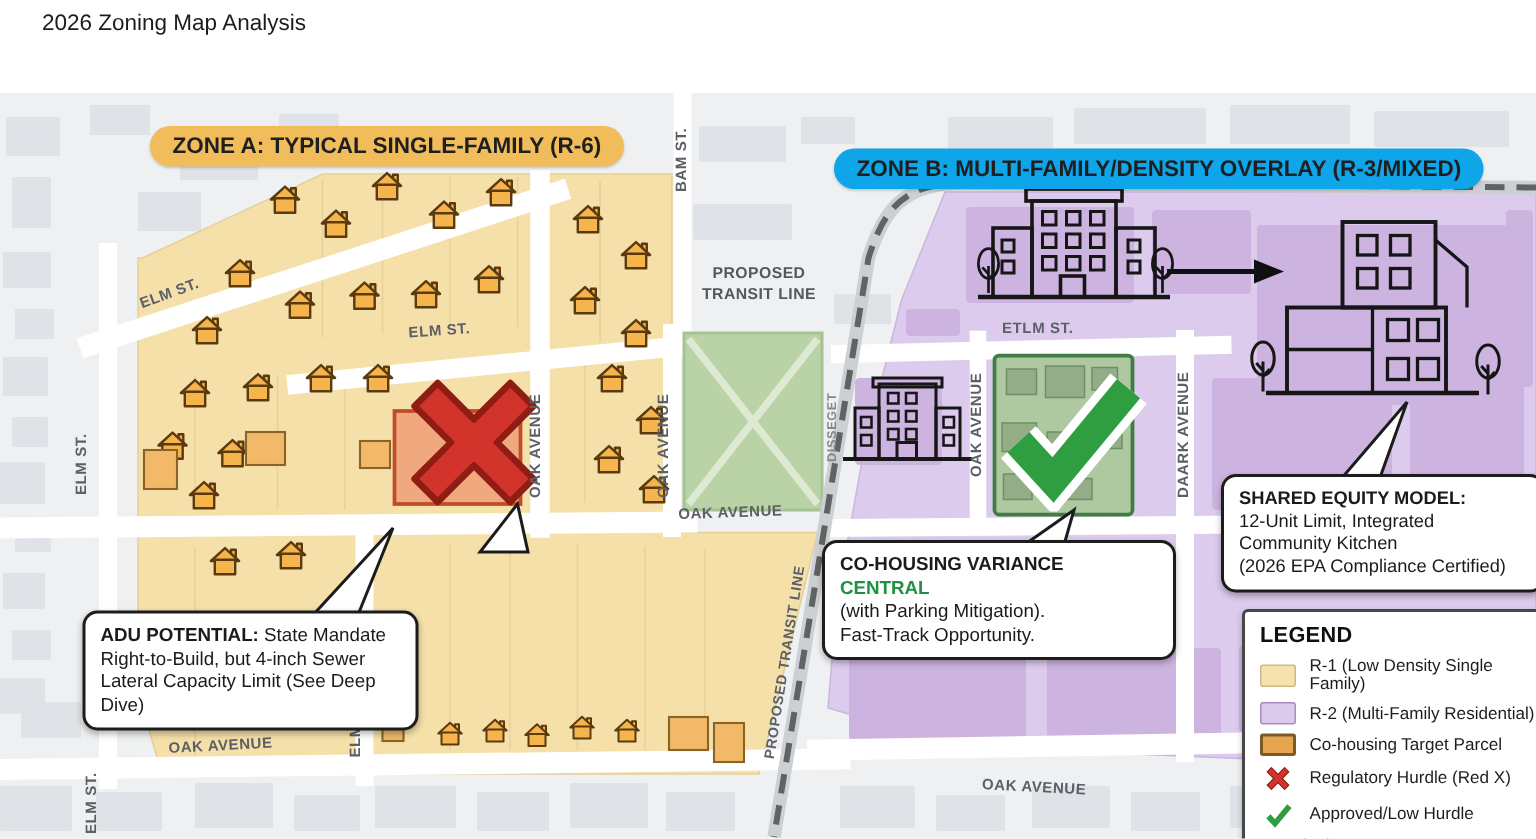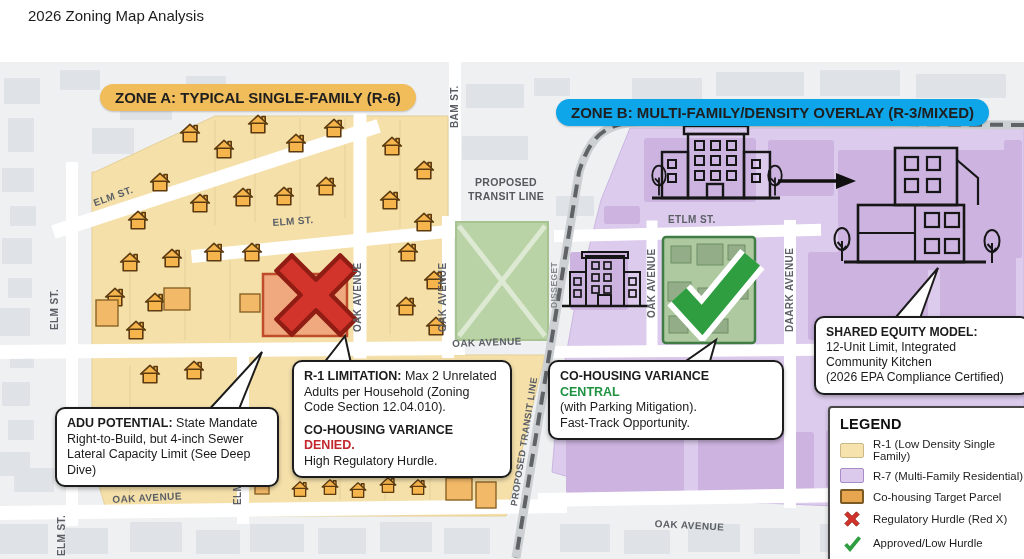--- a/index.html
+++ b/index.html
@@ -361,27 +361,20 @@
   <div class="transitlabel">
     <span>PROPOSED</span><br>
     <span>TRANSIT LINE</span>
   </div>
 
   <div class="callout co-adu">
     <p><b>ADU POTENTIAL:</b>
        <span>State Mandate Right-to-Build, but 4-inch Sewer Lateral Capacity Limit (See Deep Dive)</span></p>
   </div>
 
-  <div class="callout co-r1">
-    <p><b>R-1 LIMITATION:</b>
-       <span>Max 2 Unrelated Adults per Household (Zoning Code Section 12.04.010).</span></p>
-    <p><b>CO-HOUSING VARIANCE</b>
-       <b class="red">DENIED.</b><br>
-       <span>High Regulatory Hurdle.</span></p>
-  </div>
 
   <div class="callout co-r3">
     <p><b>CO-HOUSING VARIANCE</b>
        <b class="green">CENTRAL</b><br>
        <span>(with Parking Mitigation).</span><br>
        <span>Fast-Track Opportunity.</span></p>
   </div>
 
   <div class="callout co-eq">
     <p><b>SHARED EQUITY MODEL:</b><br>
@@ -391,21 +384,21 @@
   </div>
 
   <div class="legend">
     <h3>LEGEND</h3>
     <div class="lrow">
       <span class="sw sw-r1"></span>
       <span>R-1 (Low Density Single Family)</span>
     </div>
     <div class="lrow">
       <span class="sw sw-r3"></span>
-      <span>R-7 (Multi-Family Residential)</span>
+      <span>R-2 (Multi-Family Residential)</span>
     </div>
     <div class="lrow">
       <span class="sw sw-co"></span>
       <span>Co-housing Target Parcel</span>
     </div>
     <div class="lrow">
       <span class="sw-ic">
         <svg width="20" height="20" viewBox="0 0 100 100">
             <use href="#sym-redx" xlink:href="#sym-redx"></use>
           </svg>

